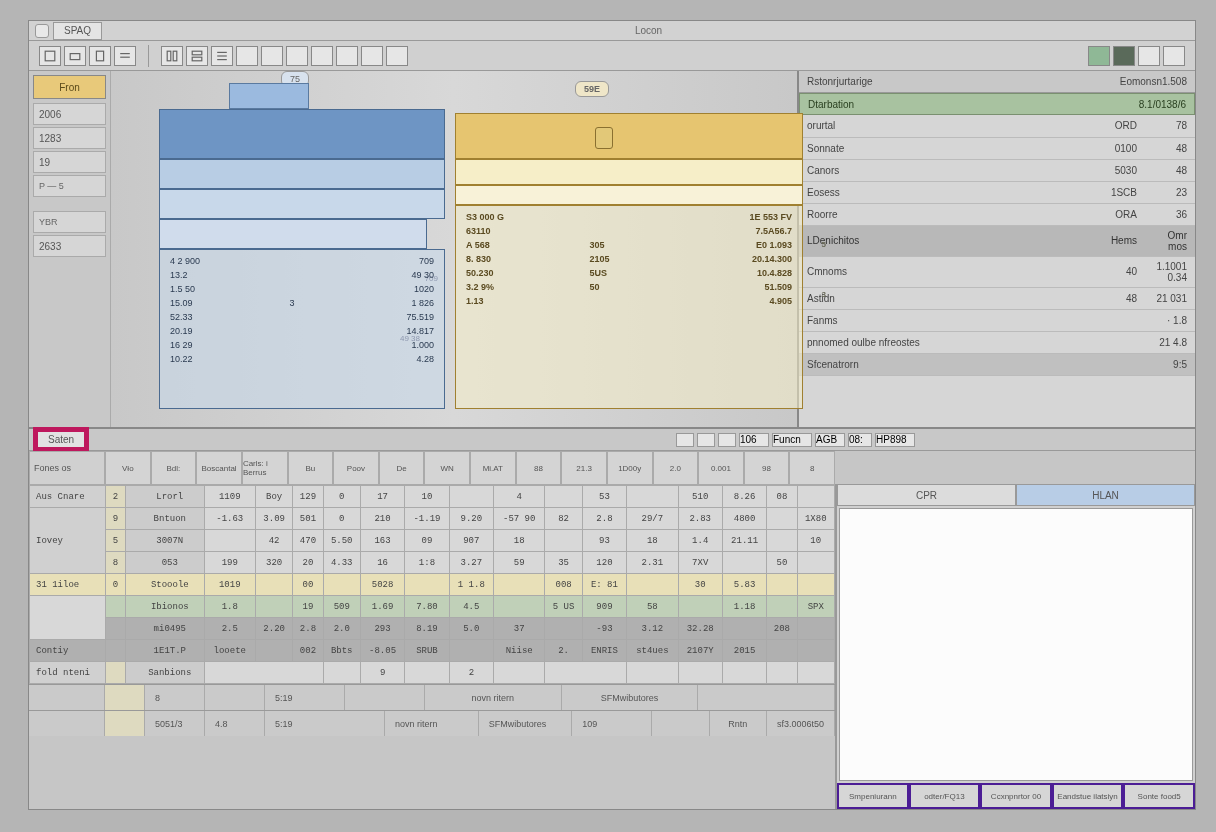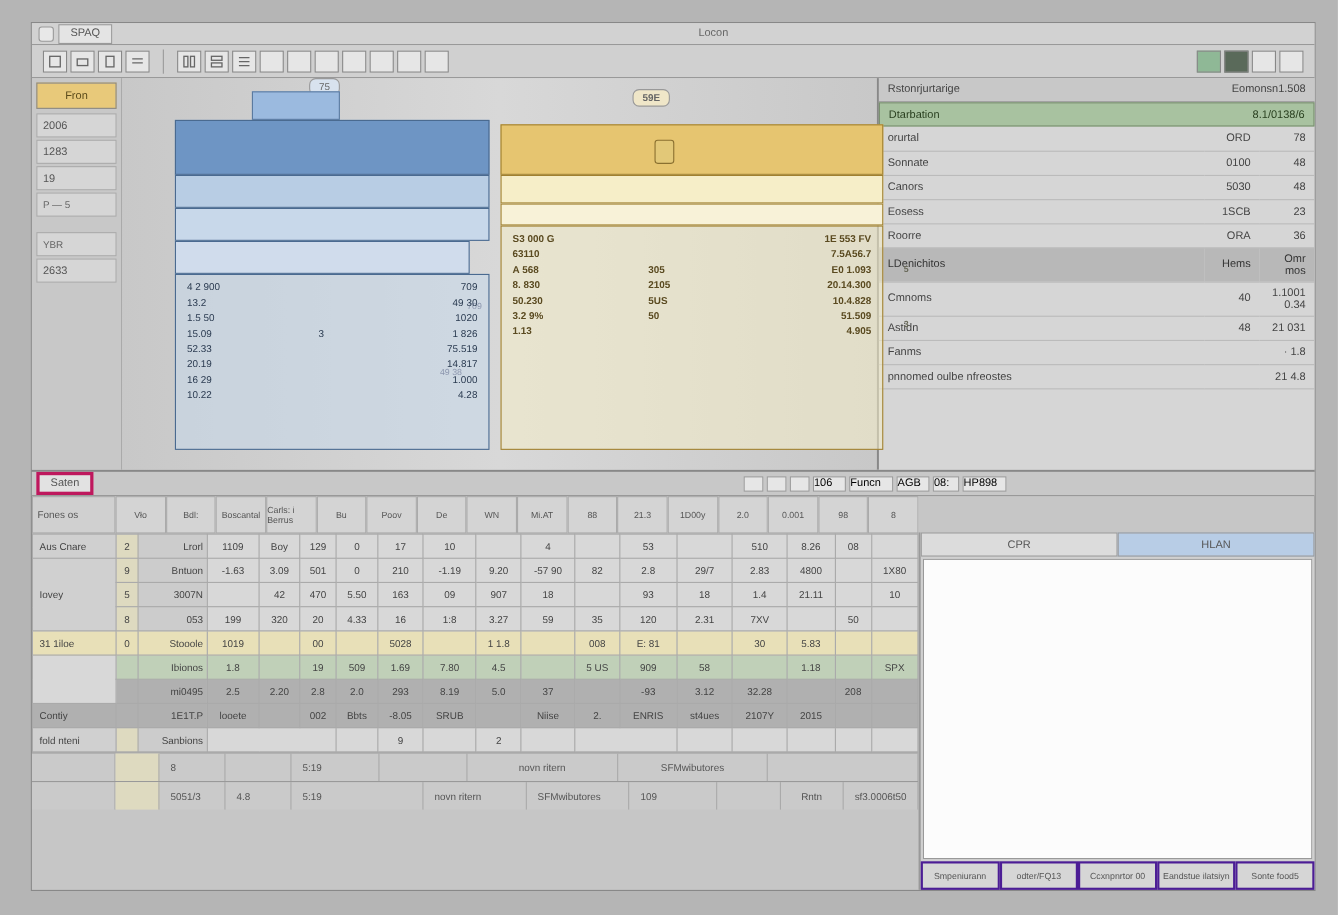--- a/index.html
+++ b/index.html
@@ -68,34 +68,34 @@
   .rightpanel .subhdr .sp { flex: 1; }
   .rptable { width: 100%; border-collapse: collapse; font-size: 10px; color: #444; }
   .rptable td { border-bottom: 1px solid #bbb; padding: 4px 8px; height: 22px; }
   .rptable td.r { text-align: right; width: 50px; }
   .rptable tr.sep td { background: #b8b8b8; color: #333; }
   .rptable tr.sep2 td { background: #c0c0c0; }
 
   
   .bottom { height: 380px; display: flex; flex-direction: column; }
   .bt-tabs { height: 22px; background: #c8c8c8; border-bottom: 1px solid #999; display: flex; align-items: center; }
-  .bt-tab { padding: 2px 10px; border: 3px solid #be185d; background: #e2e2e2; font-size: 10px; color: #555; margin-left: 4px; }
+  .bt-tab { padding: 2px 10px; border: 5px solid #be185d; background: #e2e2e2; font-size: 10px; color: #555; margin-left: 4px; }
   .bt-tools { display: flex; gap: 3px; margin-left: auto; margin-right: 280px; }
   .bt-tools .mini { width: 18px; height: 14px; border: 1px solid #999; background: #e6e6e6; }
   .bt-main { flex: 1; display: flex; }
 
   .bt-grid-wrap { flex: 1; overflow: hidden; display: flex; flex-direction: column; }
   .bt-hdr-row { display: flex; height: 34px; }
   .bt-hdr-row .lab { width: 76px; background: #d0d0d0; border: 1px solid #aaa; font-size: 9px; color: #555; display: flex; align-items: center; padding: 0 4px; }
   .bt-hdr-row .colh { flex: 1; border: 1px solid #aaa; background: #d4d4d4; font-size: 8px; color: #555; display: flex; align-items: center; justify-content: center; }
 
-  .bt-grid { width: 100%; border-collapse: collapse; font-size: 9px; color: #444; }
+  .bt-grid { width: 100%; border-collapse: collapse; font-size: 9px; color: #444; font-family: Liberation Mono, monospace; }
   .bt-grid td, .bt-grid th { border: 1px solid #aaa; padding: 2px 3px; text-align: center; height: 22px; background: #d8d8d8; }
   .bt-grid .rowlab { width: 76px; background: #d0d0d0; text-align: left; padding-left: 6px; }
-  .bt-grid .sublab { background: #cccccc; text-align: right; padding-left: 0; }
+  .bt-grid .sublab { background: #cccccc; text-align: center; padding-left: 13px; }
   .bt-grid tr.yel td { background: #e8e0b8; }
   .bt-grid tr.grn td { background: #c0d0b8; }
   .bt-grid tr.dark td { background: #b0b0b0; }
   .bt-grid .idx { width: 20px; background: #dedac0; }
 
   .bt-right { width: 360px; display: flex; flex-direction: column; background: #d0d0d0; border-left: 2px solid #999; margin-top: 33px; }
   .bt-right .tabs2 { height: 22px; display: flex; }
   .bt-right .tabs2 .t { flex: 1; border: 1px solid #999; background: #dcdcdc; display: flex; align-items: center; justify-content: center; font-size: 10px; color: #555; }
   .bt-right .tabs2 .t.active { background: #b8cde6; }
   .bt-right .white { flex: 1; background: #fcfcfc; border: 1px solid #999; margin: 2px; }
@@ -365,20 +365,25 @@
             </tr>
         <tr>
               <td>Fanms</td>
               <td class="r"></td>
               <td class="r"><span>·</span> <span>1.8</span></td>
             </tr>
         <tr>
               <td>pnnomed oulbe nfreostes</td>
               <td class="r"></td>
               <td class="r"><span>21</span> <span>4.8</span></td>
+            </tr>
+        <tr class="sep2">
+              <td>Sfcenatrorn</td>
+              <td class="r"></td>
+              <td class="r">9:5</td>
             </tr>
       </tbody>
         </table>
     </div>
   </div>
 
   <div class="bottom">
     <div class="bt-tabs">
       <span class="bt-tab">Saten</span>
       <div class="bt-tools">

